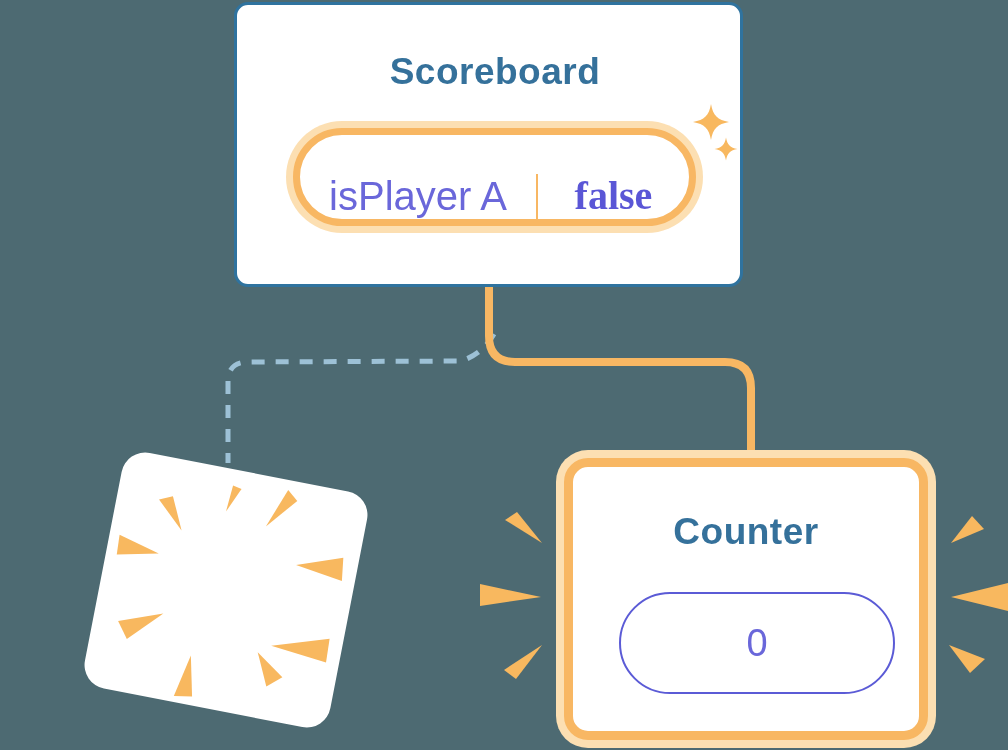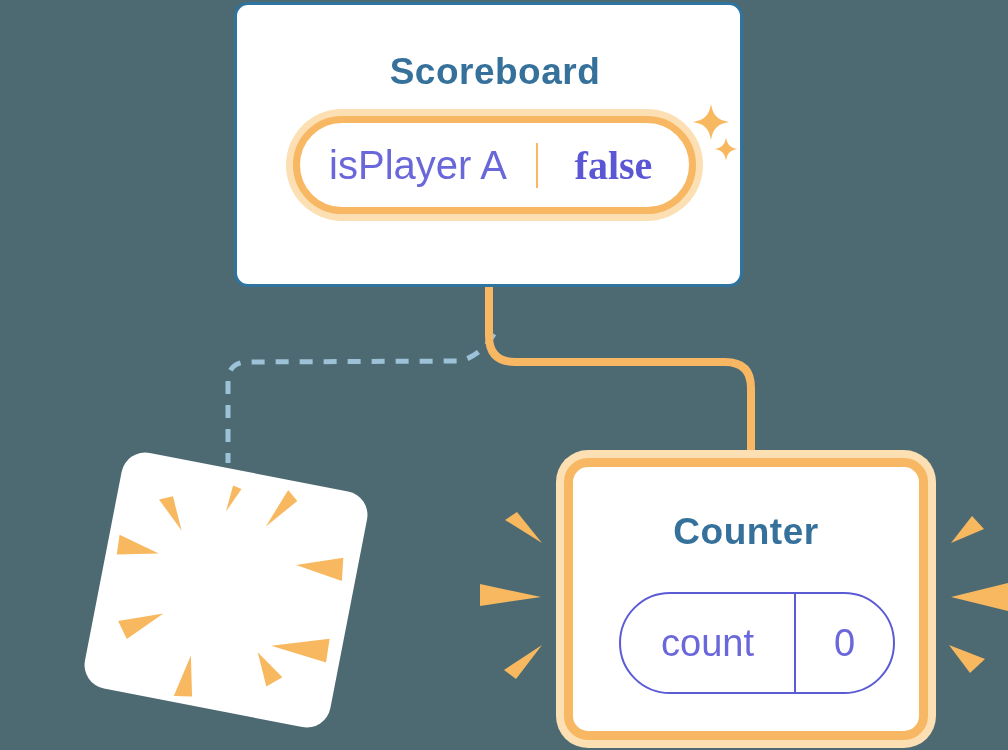--- a/index.html
+++ b/index.html
@@ -35,27 +35,27 @@
     display:flex;flex-direction:column;align-items:center;
   }
   .card-title{
     color:var(--c-title-blue,#35719b);
     font-size:37px;font-weight:600;letter-spacing:.5px;
   }
   .scoreboard-card .card-title{margin-top:46px;margin-left:13px;}
 
   
   .state-pill-highlight{
-    position:absolute;left:56px;top:111px;
+    position:absolute;left:56px;top:123px;
     width:403px;height:98px;
     background:var(--c-card-bg,#fff);
     border:7px solid var(--c-orange,#f8b763);
     box-shadow:0 0 0 7px var(--c-orange-halo,#fcdfb2);
     border-radius:49px;
-    display:flex;align-items:center;overflow:hidden;
+    display:flex;align-items:flex-end;overflow:hidden;
   }
   .state-pill-highlight .pill-cell-key{
     flex:0 0 238px;display:flex;align-items:center;justify-content:center;
     border-right:2px solid var(--c-orange,#f8b763);
     color:var(--c-purple,#6a67da);font-size:40px;
   }
   .state-pill-highlight .pill-cell-value{
     flex:1;display:flex;align-items:center;justify-content:center;
     color:var(--c-purple-bold,#5a56d6);font-size:40px;font-weight:bold;font-family:Liberation Serif, serif;
   }
@@ -138,23 +138,20 @@
         <polygon points="94,234 112,231 103,191"></polygon>
         <polygon points="183,207 197,195 168,175"></polygon>
         <polygon points="180,166 236,148 237,172"></polygon>
       </g>
     </svg>
   </div>
 
   <div class="counter-card">
     <div class="card-title">Counter</div>
     <div class="state-pill-plain">
-      <div class="pill-cell-key">
-        <span>count</span>
-      </div>
       <div class="pill-cell-value">
         <span>0</span>
       </div>
     </div>
   </div>
 
   <svg class="layer" viewBox="0 0 1008 750">
     <g fill="var(--c-starburst,#f8b85f)">
       <polygon points="505,520 517,512 542,543"></polygon>
       <polygon points="480,584 480,606 541,597"></polygon>

